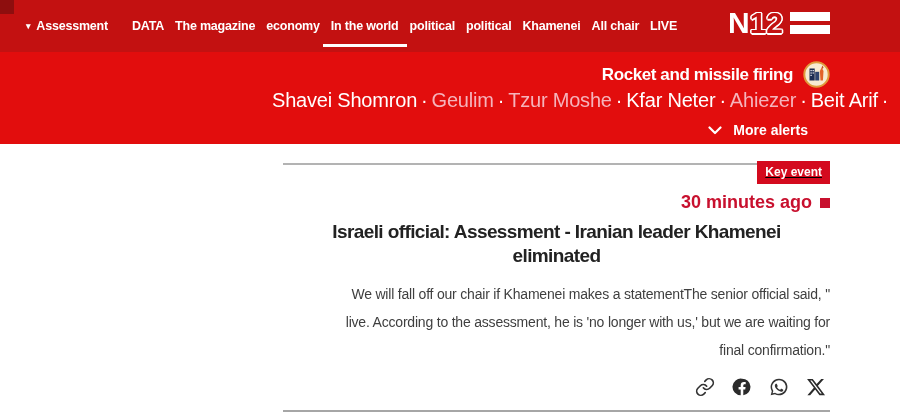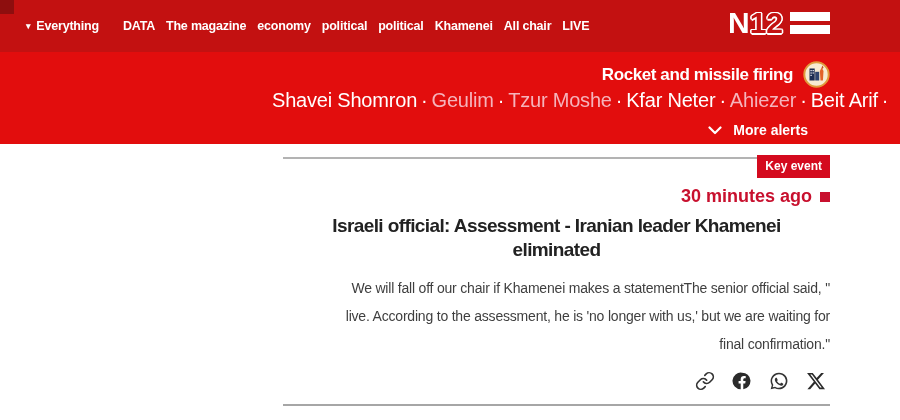--- a/index.html
+++ b/index.html
@@ -78,21 +78,21 @@
   .sep { color: #ffffff; margin: 0 4px; }
   .more-alerts {
     position: absolute; top: 70px; right: 92px;
     display: flex; align-items: center; gap: 11px;
     color: #ffffff; font-weight: bold; font-size: 14px;
     cursor: pointer;
   }
 
   
   .content { position: absolute; left: 283px; top: 152px; width: 547px; }
-  .divider-row { display: flex; align-items: flex-start; margin-top: 3px; }
+  .divider-row { display: flex; align-items: flex-start; margin-top: 9px; text-decoration: underline; }
   .divider-line { flex: 1; height: 2px; background: #b3b3b3; margin-top: 2px; }
   .key-event-badge {
     background: #d40a1e; color: #ffffff;
     font-size: 12px; font-weight: bold;
     padding: 4px 8px 5px; white-space: nowrap;
   }
   .timestamp-row {
     display: flex; justify-content: flex-end; align-items: center; gap: 8px;
     margin-top: 8px;
   }
@@ -118,30 +118,34 @@
 </style>
 </head>
 <body>
 
 <div class="navbar">
   <div class="corner-accent"></div>
 
   <div class="nav-items">
     <div class="nav-item with-caret">
       <span class="caret">▾</span>
-      <span>Everything</span>
+      <span>Assessment</span>
     </div>
     <div class="nav-item">
       <span>DATA</span>
     </div>
     <div class="nav-item">
       <span>The magazine</span>
     </div>
     <div class="nav-item">
       <span>economy</span>
+    </div>
+    <div class="nav-item">
+      <span>In the world</span>
+      <div class="active-underline"></div>
     </div>
     <div class="nav-item">
       <span>political</span>
     </div>
     <div class="nav-item">
       <span>political</span>
     </div>
     <div class="nav-item">
       <span>Khamenei</span>
     </div>

